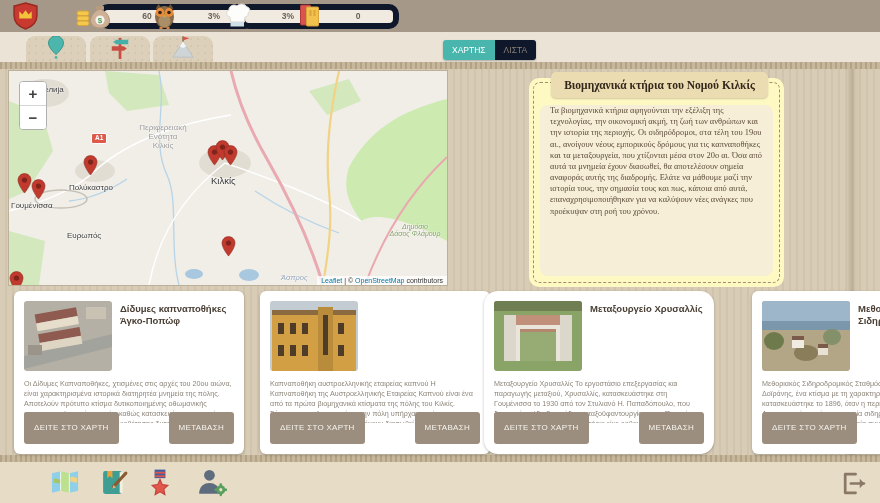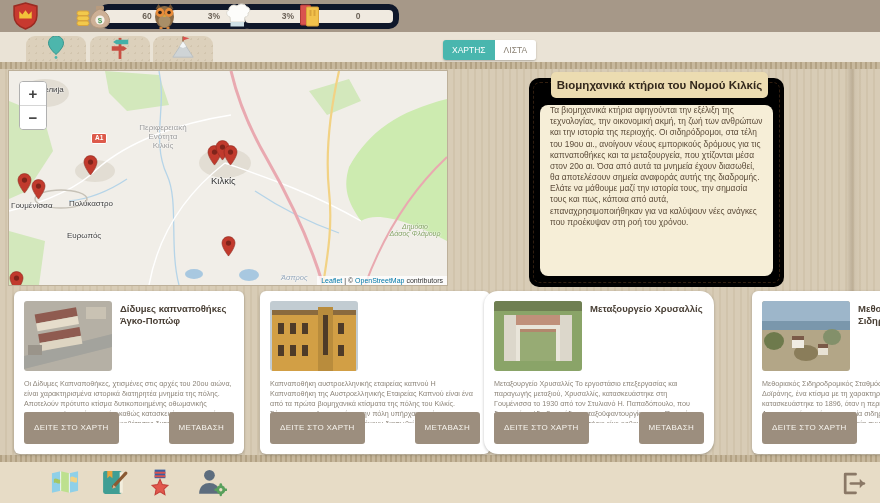--- a/index.html
+++ b/index.html
@@ -20,21 +20,21 @@
     font-size:8.5px;font-weight:bold;color:#6b6257;padding:0 6px 0 14px;}
 
   
   .tab-row{left:0;top:32px;width:880px;height:30px;background:#eae3d6;z-index:4;}
   .nav-tab{position:absolute;top:4px;width:60px;height:26px;background:#dcd0bb;
     border-radius:9px 9px 0 0;display:flex;align-items:center;justify-content:center;
     background-image:radial-gradient(#d2c5ae 1px,transparent 1px);background-size:7px 7px;cursor:pointer;}
   .toggle{position:absolute;left:443px;top:8px;height:20px;display:flex;border-radius:3px;
     overflow:hidden;box-shadow:0 1px 2px rgba(0,0,0,.25);font-size:8.5px;}
   .toggle .on{background:#49b6ae;color:#fff;font-weight:normal;padding:0 9px;line-height:20px;}
-  .toggle .off{background:#ffffff;color:#8a8174;padding:0 9px;line-height:20px;}
+  .toggle .off{background:#0f172a;color:#8a8174;padding:0 9px;line-height:20px;}
 
   
   .content-bg{left:0;top:62px;width:880px;height:400px;z-index:0;
     background:repeating-linear-gradient(90deg,#d8ccb6 0 5px,#d1c4ac 5px 7px);}
   .ribbon{left:0;width:880px;height:7px;z-index:1;background:#c7b89d;
     background-image:repeating-linear-gradient(90deg,#b3a284 0 2px,transparent 2px 5px);}
   .page-fold{left:846px;top:69px;width:16px;height:386px;z-index:1;
     background:linear-gradient(90deg,rgba(0,0,0,0),rgba(96,75,48,.20) 35%,rgba(96,75,48,.05) 60%,rgba(0,0,0,0));}
 
   
@@ -53,21 +53,21 @@
   .zoomctl{position:absolute;left:10px;top:10px;width:26px;z-index:5;border:1px solid #b0b0b0;
     border-radius:4px;overflow:hidden;background:#fff;}
   .zoomctl div{height:23px;display:flex;align-items:center;justify-content:center;
     font-size:15px;font-weight:bold;color:#404040;cursor:pointer;background:#fff;}
   .zoomctl div:first-child{border-bottom:1px solid #d5d5d5;}
   .attrib{position:absolute;right:0;bottom:0;z-index:5;background:rgba(255,255,255,.78);
     font-size:7px;color:#333;padding:1px 4px;white-space:nowrap;}
   .attrib .lnk{color:#0078a8;cursor:pointer;}
 
   
-  .info{left:529px;top:78px;width:255px;height:209px;background:#000000;border-radius:10px;z-index:2;}
+  .info{left:529px;top:78px;width:255px;height:209px;background:#fef9c3;border-radius:10px;z-index:2;font-family:Liberation Serif, serif;}
   .info::after{content:"";position:absolute;inset:4px;border:1px dashed rgba(90,56,28,.55);
     border-radius:7px;pointer-events:none;}
   .info-title{position:absolute;left:22px;right:16px;top:-6px;height:26px;background:#ecdcb1;
     border-radius:5px;display:flex;align-items:center;justify-content:center;
     font-size:11.5px;font-weight:bold;color:#33281c;box-shadow:0 1px 2px rgba(0,0,0,.2);z-index:2;}
   .info-body{position:absolute;left:11px;right:11px;top:27px;bottom:11px;background:#f6eed7;
     border-radius:8px;padding:0 10px;font-size:8.4px;line-height:1.33;color:#5c4c3a;overflow:hidden;}
 
   
   .card{position:absolute;top:291px;width:230px;height:163px;background:#fff;border-radius:6px;
@@ -222,21 +222,21 @@
     <ellipse cx="52" cy="128" rx="26" ry="9" fill="none" stroke="#c6c1b6" stroke-width="1.5"></ellipse>
     <path d="M222,0 C230,34 244,64 258,88 C274,116 298,160 314,214" stroke="#e9a9b0" stroke-width="3" fill="none"></path>
     <path d="M438,86 C404,118 376,160 356,214" stroke="#e9a9b0" stroke-width="2" fill="none"></path>
     <path d="M330,0 C322,36 316,80 320,120 C324,156 318,188 314,214" stroke="#f2d284" stroke-width="2.2" fill="none"></path>
   </svg>
 
   <span class="map-label" style="left:20px;top:14px;">Гевгелија</span>
   <span class="map-label lbl-region" style="left:126px;top:52px;width:56px;">Περιφερειακή
 Ενότητα
 Κιλκίς</span>
-  <span class="map-label" style="left:60px;top:128px;">Πολύκαστρο</span>
+  <span class="map-label" style="left:60px;top:112px;">Πολύκαστρο</span>
   <span class="map-label" style="left:2px;top:130px;">Γουμένισσα</span>
   <span class="map-label" style="left:58px;top:160px;">Ευρωπός</span>
   <span class="map-label lbl-city" style="left:202px;top:104px;">Κιλκίς</span>
   <span class="map-label lbl-forest" style="left:378px;top:152px;width:56px;">Δημόσιο
 Δάσος Φλάμουρ</span>
   <span class="map-label lbl-aspros" style="left:272px;top:202px;">Άσπρος</span>
   <span class="a1-badge" style="left:82px;top:62px;">A1</span>
 
   <svg class="pin" style="left:8px;top:102px;" viewBox="0 0 24 34">
       <path d="M12 1C6 1 1.5 5.6 1.5 11.5 c0 8 10.5 21 10.5 21 s10.5-13 10.5-21 C22.5 5.6 18 1 12 1z" fill="#c13a2d" stroke="#8e2a20"></path>

